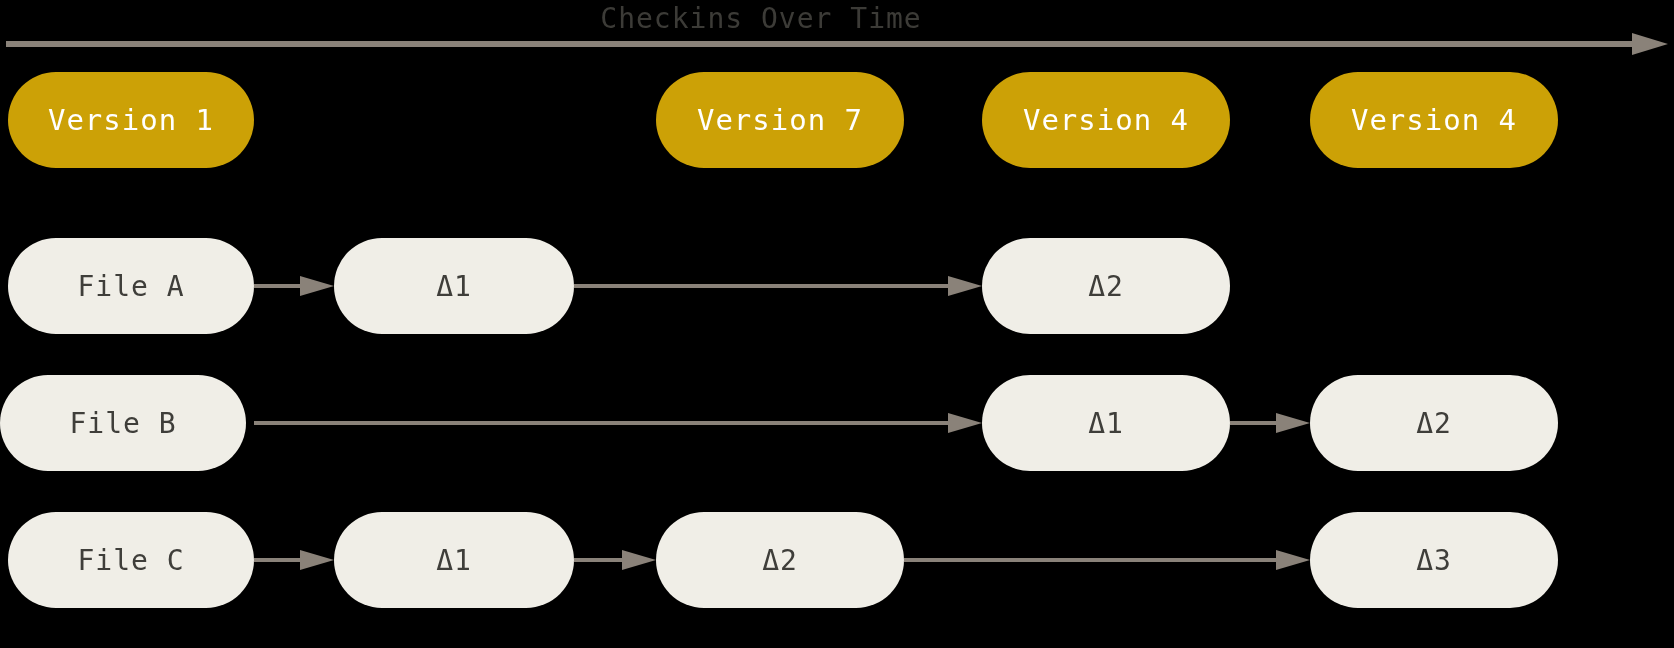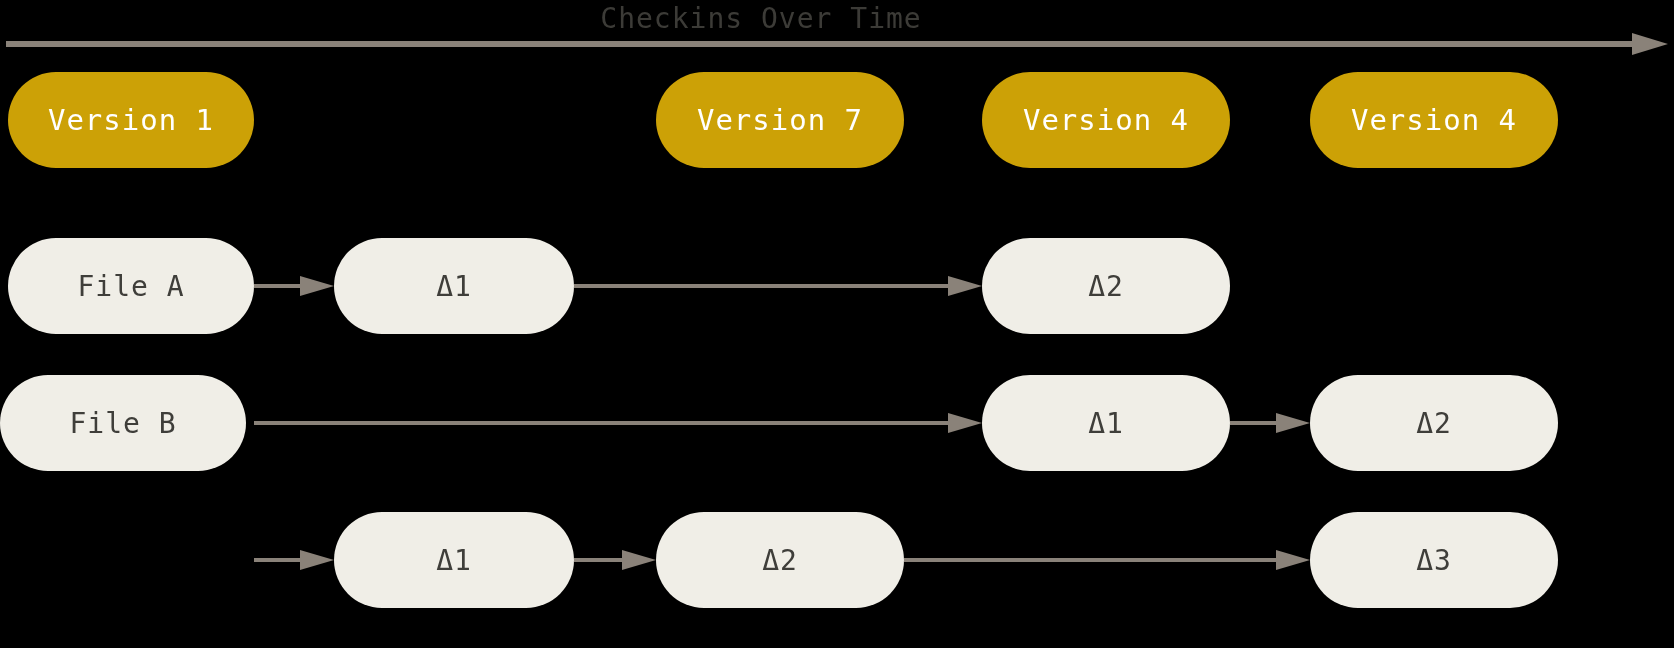--- a/index.html
+++ b/index.html
@@ -181,20 +181,23 @@
         <line x1="0" y1="10" x2="51" y2="10" stroke="#8a8279" stroke-width="4"></line>
         <polygon points="48,0 82,10 48,20" fill="#8a8279"></polygon>
       </svg>
     </div>
     <div class="conn" style="left: 904px; width: 406px;">
       <svg width="406" height="20" viewBox="0 0 406 20">
         <line x1="0" y1="10" x2="375" y2="10" stroke="#8a8279" stroke-width="4"></line>
         <polygon points="372,0 406,10 372,20" fill="#8a8279"></polygon>
       </svg>
     </div>
+    <div class="node" style="left: 8px; width: 246px;">
+      <span>File C</span>
+    </div>
     <div class="node" style="left: 334px; width: 240px;">
       <span>Δ1</span>
     </div>
     <div class="node" style="left: 656px; width: 248px;">
       <span>Δ2</span>
     </div>
     <div class="node" style="left: 1310px; width: 248px; align-items: center;">
       <span>Δ3</span>
     </div>
   </div>

